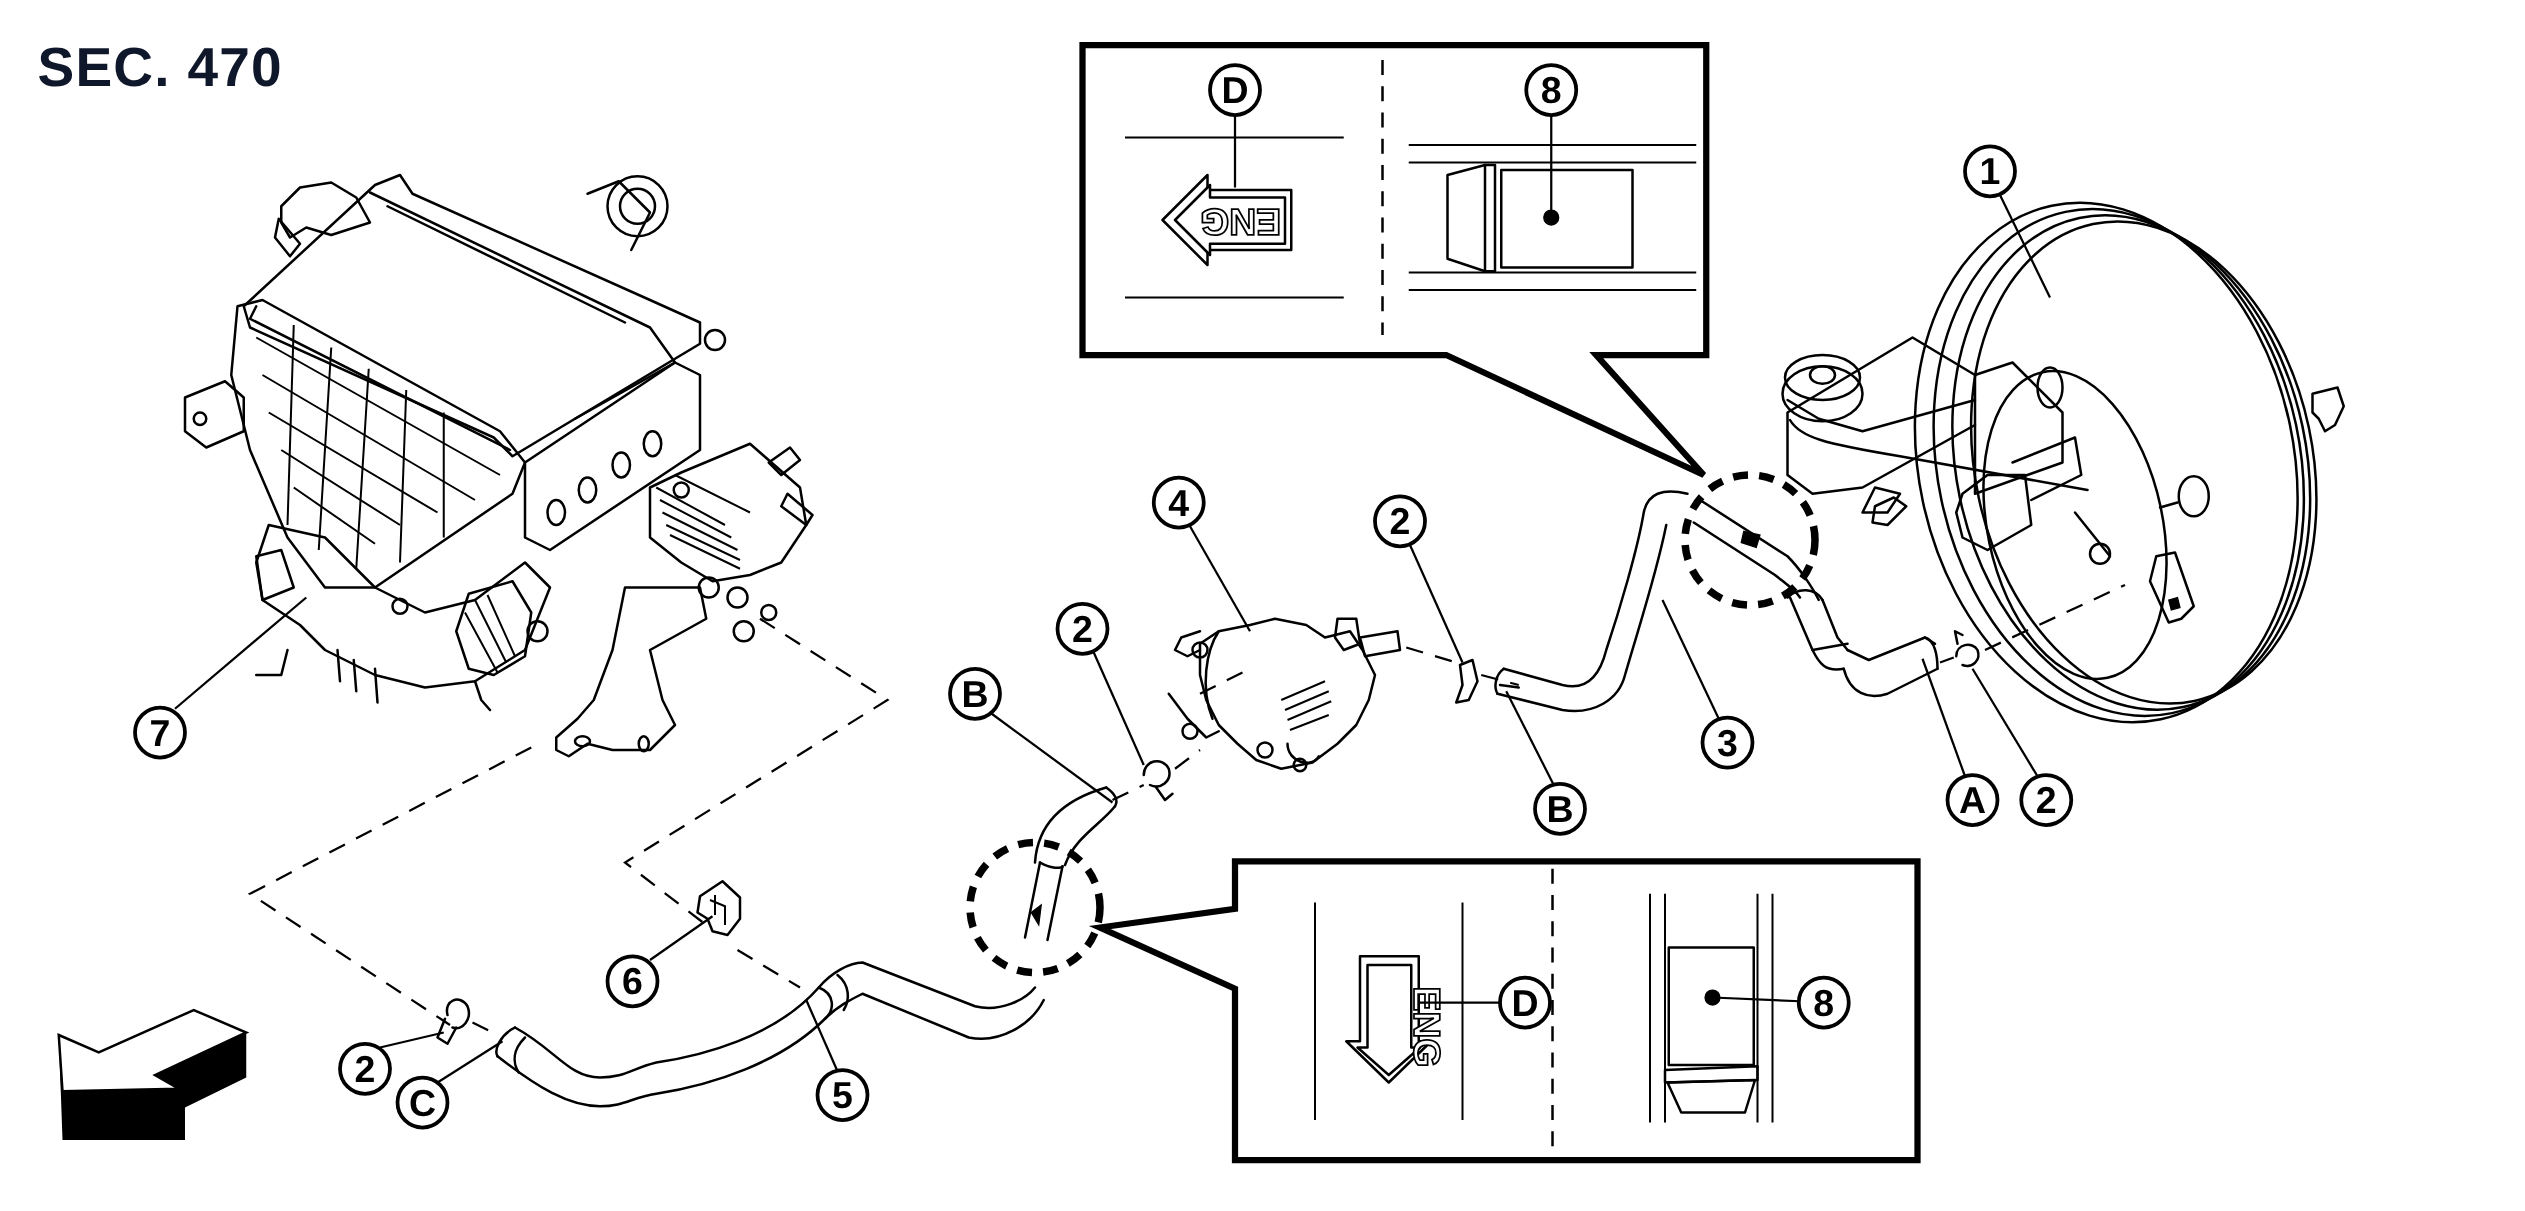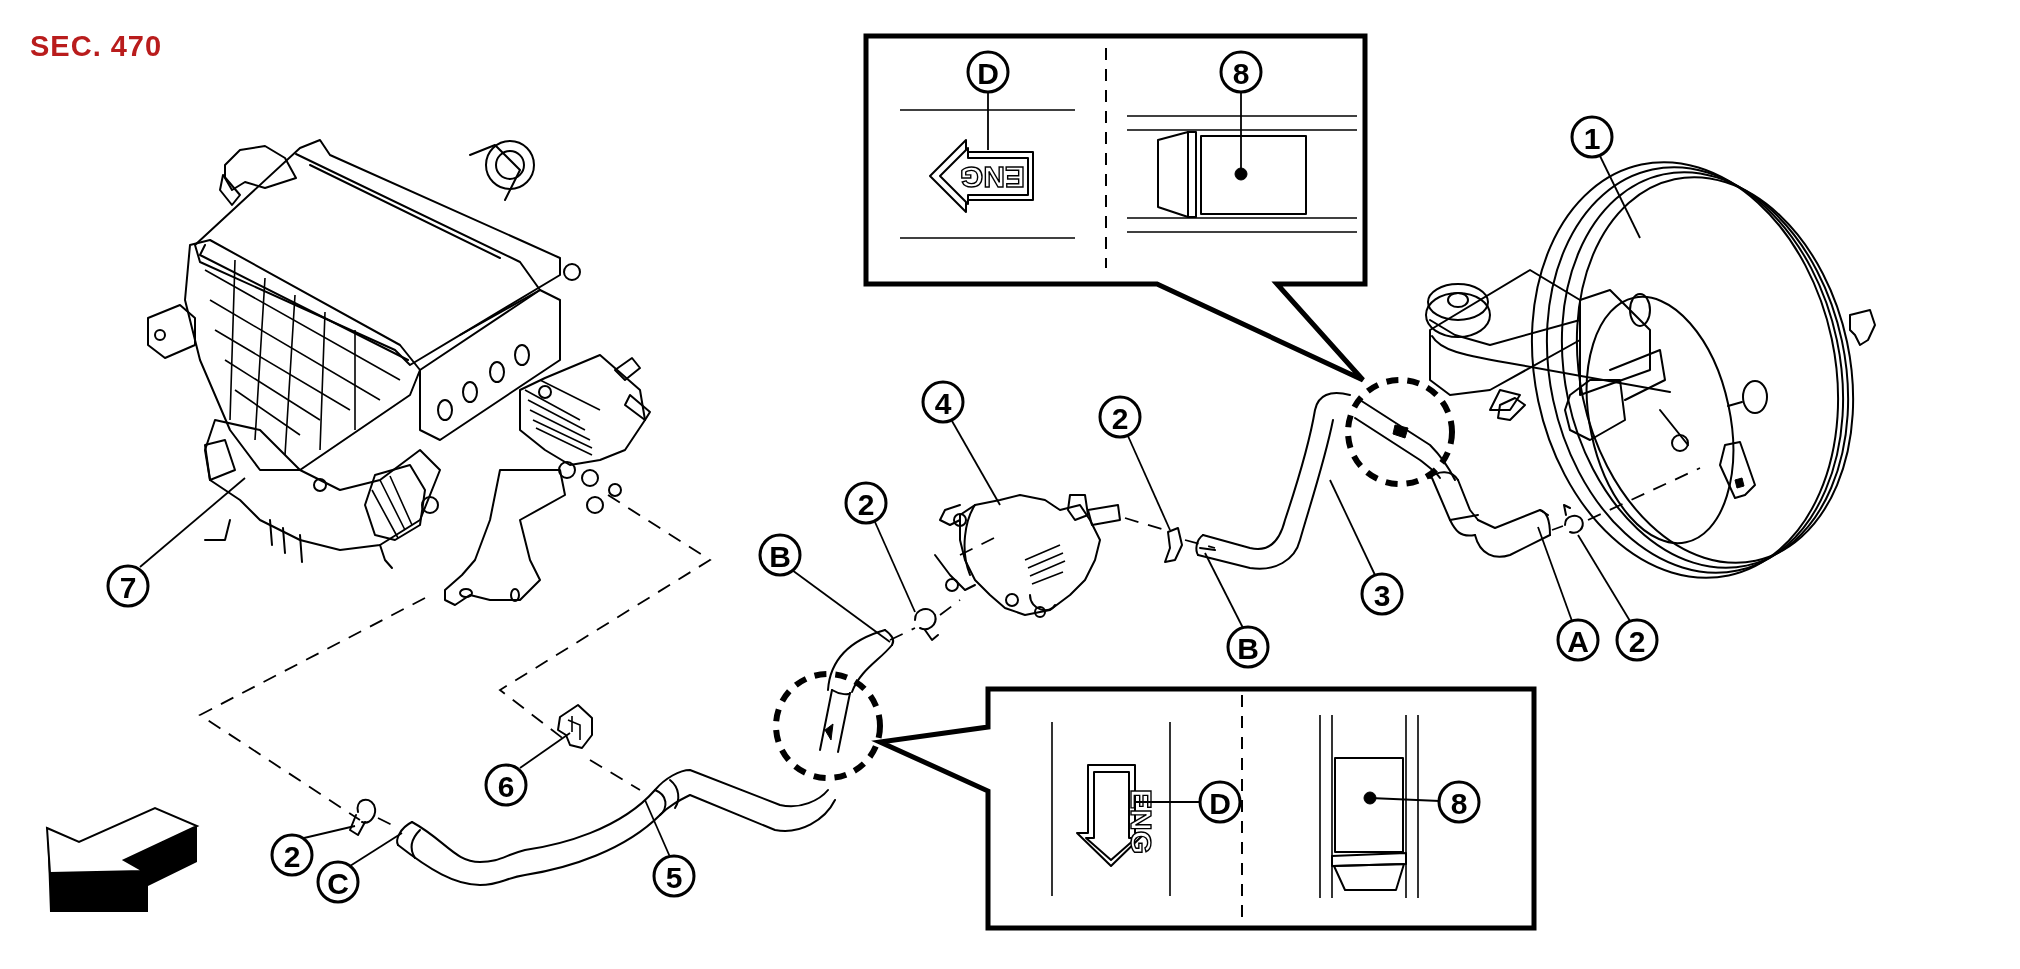--- a/index.html
+++ b/index.html
@@ -1,17 +1,17 @@
 <!DOCTYPE html>
 <html><head>
   <meta charset="utf-8">
   <style>
     html, body { margin: 0; padding: 0; background: #ffffff; }
     body { width: 2020px; height: 969px; position: relative; overflow: hidden; font-family: "Liberation Sans", sans-serif; }
-    #title { position: absolute; left: 30px; top: 30px; font-size: 29px; font-weight: bold; color: #b91c1c; letter-spacing: 1px; }
+    #title { position: absolute; left: 30px; top: 30px; font-size: 44px; font-weight: bold; color: #0f172a; letter-spacing: 1px; }
     svg#diagram { position: absolute; left: 0; top: 0; }
     .ln { fill: none; stroke: #000; stroke-width: 2; stroke-linejoin: round; stroke-linecap: round; }
     .thin { fill: none; stroke: #000; stroke-width: 1.6; }
     .box { fill: #fff; stroke: #000; stroke-width: 5; }
     .dash { fill: none; stroke: #000; stroke-width: 1.8; stroke-dasharray: 14 10; }
     .bigdash { fill: none; stroke: #000; stroke-width: 6; stroke-dasharray: 12 9; }
     .vdash { fill: none; stroke: #000; stroke-width: 2; stroke-dasharray: 12 9; }
     .callout-c { fill: #fff; stroke: #000; stroke-width: 3; }
     .callout-t { font-family: "Liberation Sans", sans-serif; font-weight: bold; font-size: 30px; fill: #000; text-anchor: middle; dominant-baseline: central; }
     .leader { stroke: #000; stroke-width: 1.8; fill: none; }

